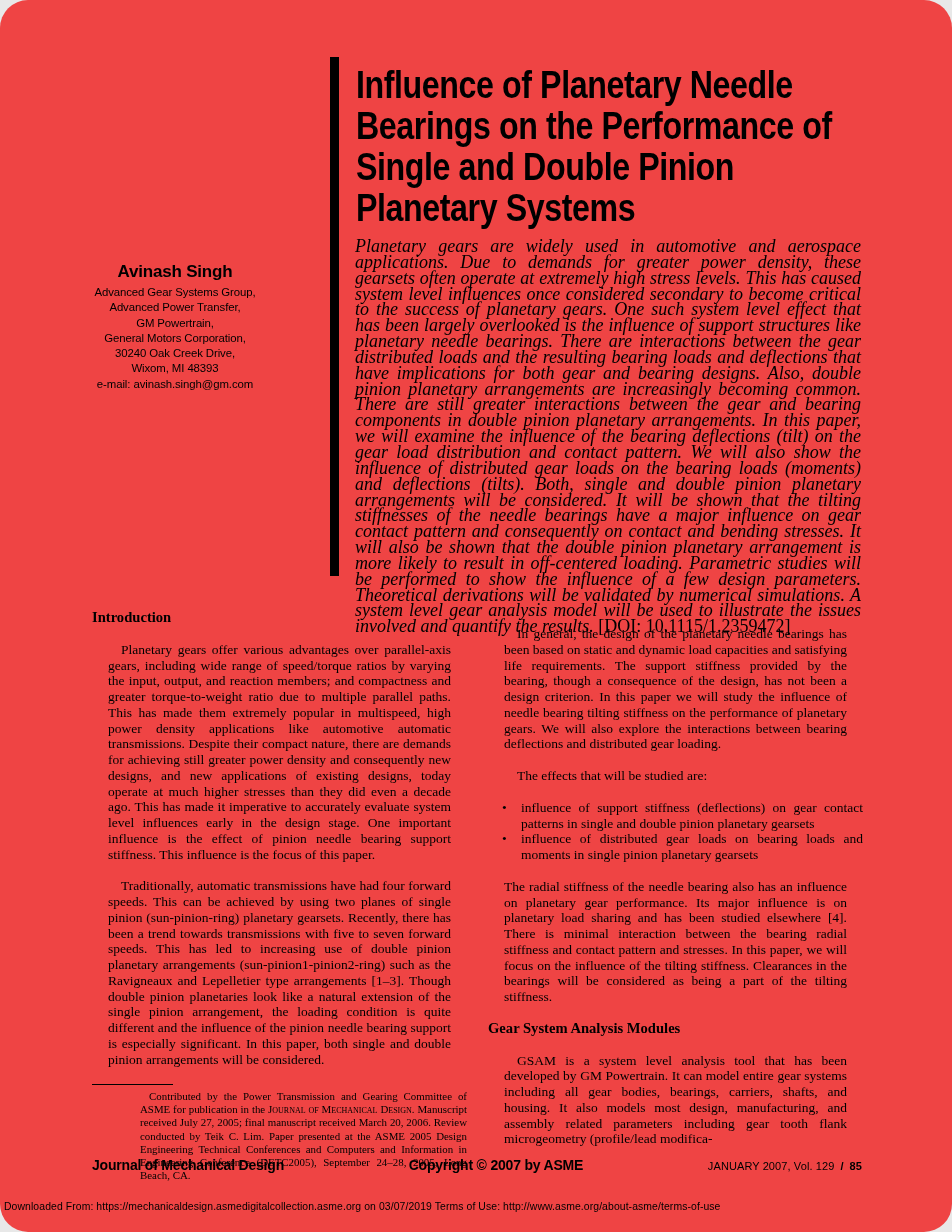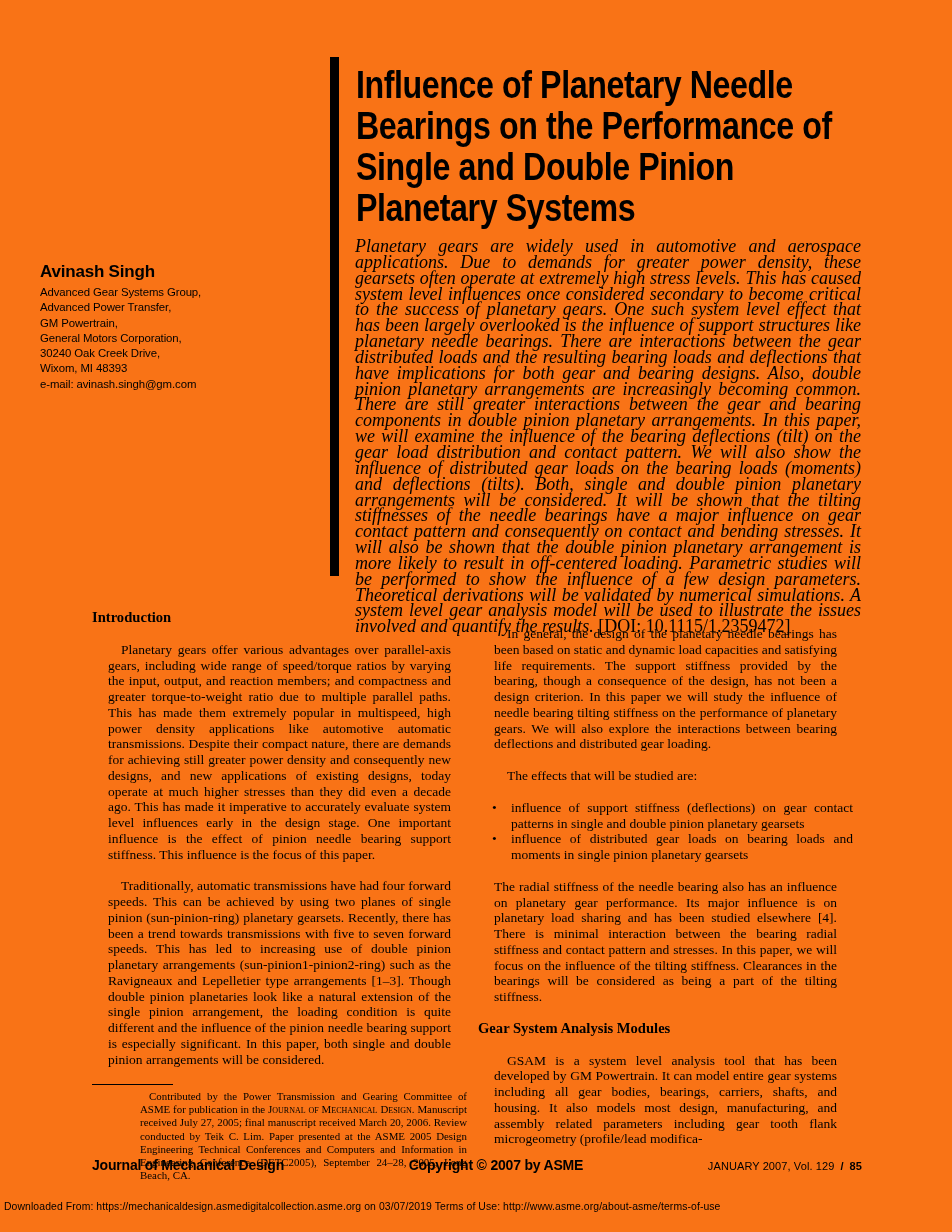--- a/index.html
+++ b/index.html
@@ -1,23 +1,24 @@
 <!DOCTYPE html>
 <html><head>
 <meta charset="utf-8">
 <style>
   html, body { margin: 0; padding: 0; background: #e8e8e8; }
   .page {
     position: relative;
     width: 952px;
     height: 1232px;
-    background: #f97316;
+    background: #ef4444;
     color: #000;
     overflow: hidden;
     font-family: "Liberation Serif", serif;
+    border-radius: 28px;
   }
 
   
   .title-bar {
     position: absolute;
     left: 330px; top: 57px;
     width: 9px; height: 519px;
     background: #000;
   }
   .paper-title {
@@ -32,21 +33,21 @@
     transform: scaleX(0.825);
     transform-origin: left top;
     white-space: nowrap;
   }
 
   
   .author-block {
     position: absolute;
     left: 40px; top: 262px;
     width: 270px;
-    text-align: left;
+    text-align: center;
     font-family: "Liberation Sans", sans-serif;
   }
   .author-name {
     font-size: 17px;
     font-weight: bold;
     letter-spacing: -0.2px;
     margin-bottom: 3px;
   }
   .author-aff {
     font-size: 11.4px;
@@ -65,21 +66,21 @@
     text-align: justify;
   }
   .doi { font-style: normal; }
 
   
   .body-cols {
     position: absolute;
     left: 92px; top: 610px;
     width: 771px;
     display: flex;
-    gap: 11px;
+    gap: 21px;
   }
   .col {
     width: 375px;
     font-size: 13.5px;
     line-height: 15.75px;
     text-align: justify;
   }
   .col h2 {
     font-size: 14.6px;
     font-weight: bold;

